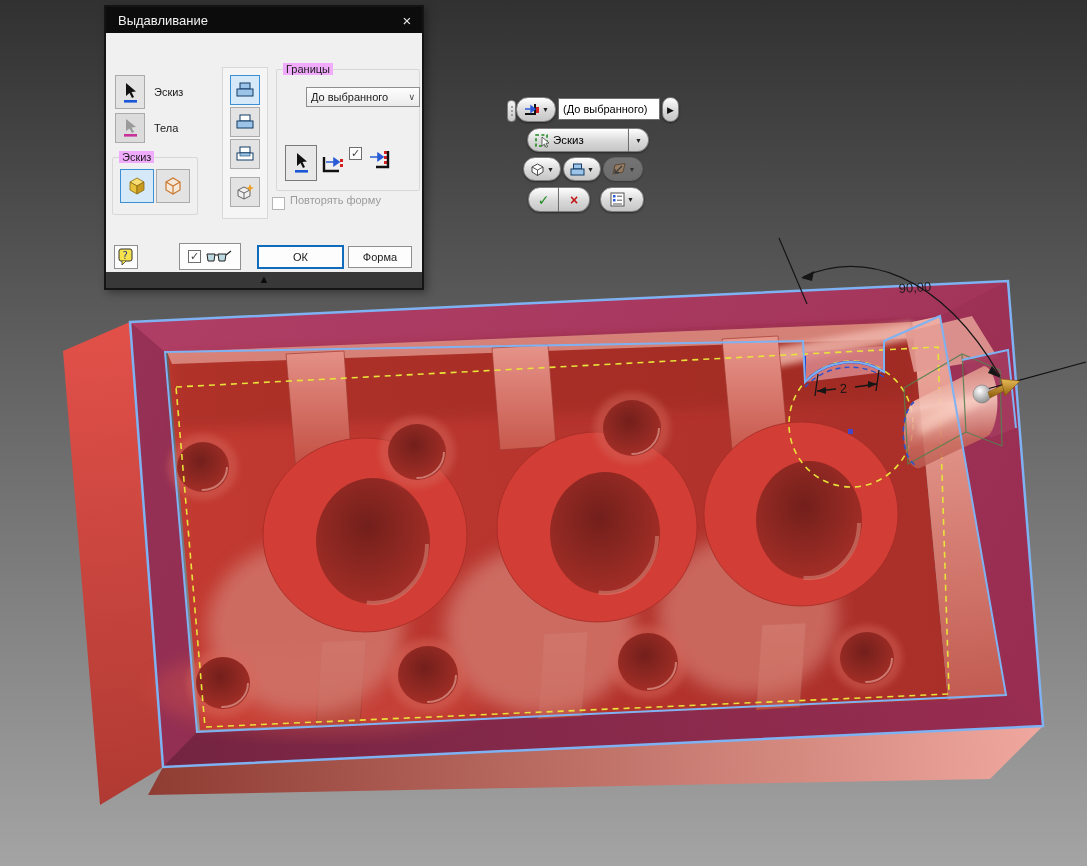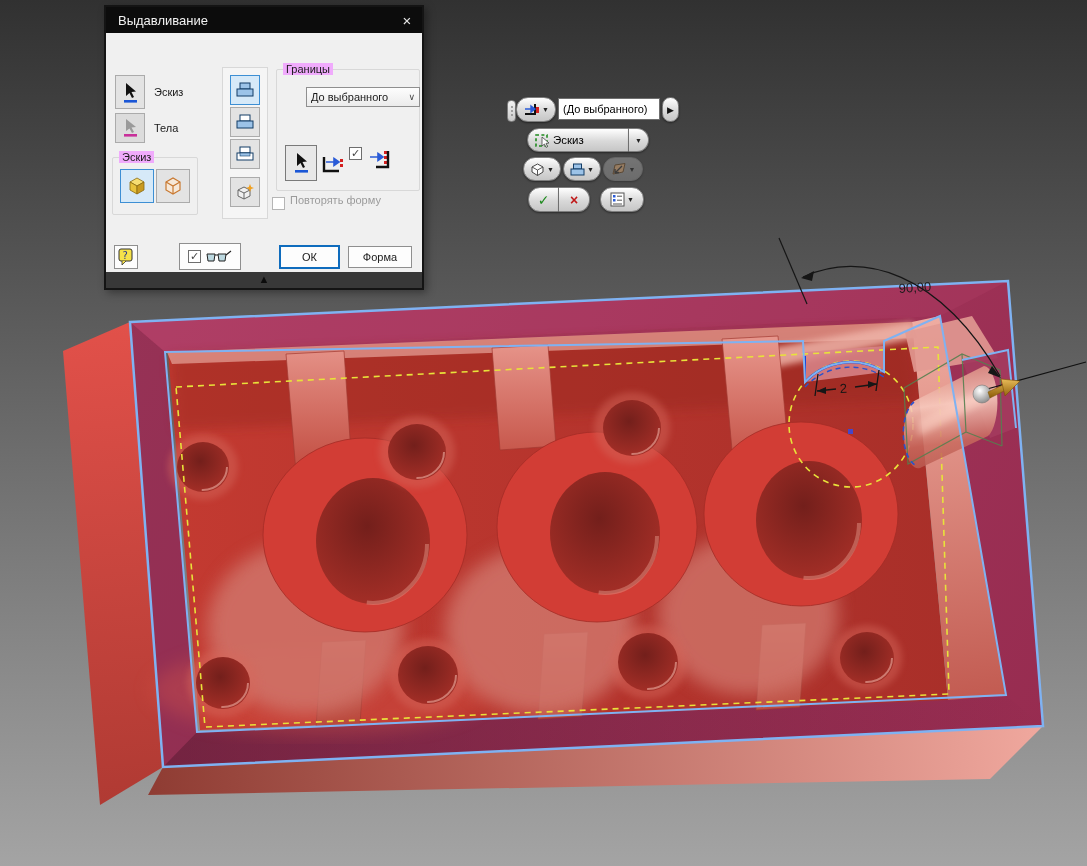--- a/index.html
+++ b/index.html
@@ -375,21 +375,21 @@
     </svg>
   </div>
   <div class="pushbtn" style="left:73px;top:236px;width:62px;height:27px;display:flex;align-items:center;justify-content:center;gap:5px;">
     <span class="cbx checked" style="position:static;"></span>
     <svg width="26" height="14">
       <path d="M1,4 L9,4 L8,11 L2,11 Z" fill="#bcd8e0" stroke="#222"></path>
       <path d="M12,4 L20,4 L19,11 L13,11 Z" fill="#bcd8e0" stroke="#222"></path>
       <path d="M9,5 L12,5 M20,5 L25,1" fill="none" stroke="#222" stroke-width="1.2"></path>
     </svg>
   </div>
-  <div class="pushbtn default" style="left:173px;top:238px;width:61px;height:24px;line-height:20px;">ОК</div>
+  <div class="pushbtn default" style="left:151px;top:238px;width:87px;height:24px;line-height:20px;">ОК</div>
   <div class="pushbtn" style="left:242px;top:239px;width:64px;height:22px;line-height:20px;">Форма</div>
 
   <div class="bottomstrip">
     <span class="tri">▲</span>
   </div>
 </div>
 
 <div>
   <div class="grip" style="left:507px;top:100px;height:20px;">
       <i></i>

